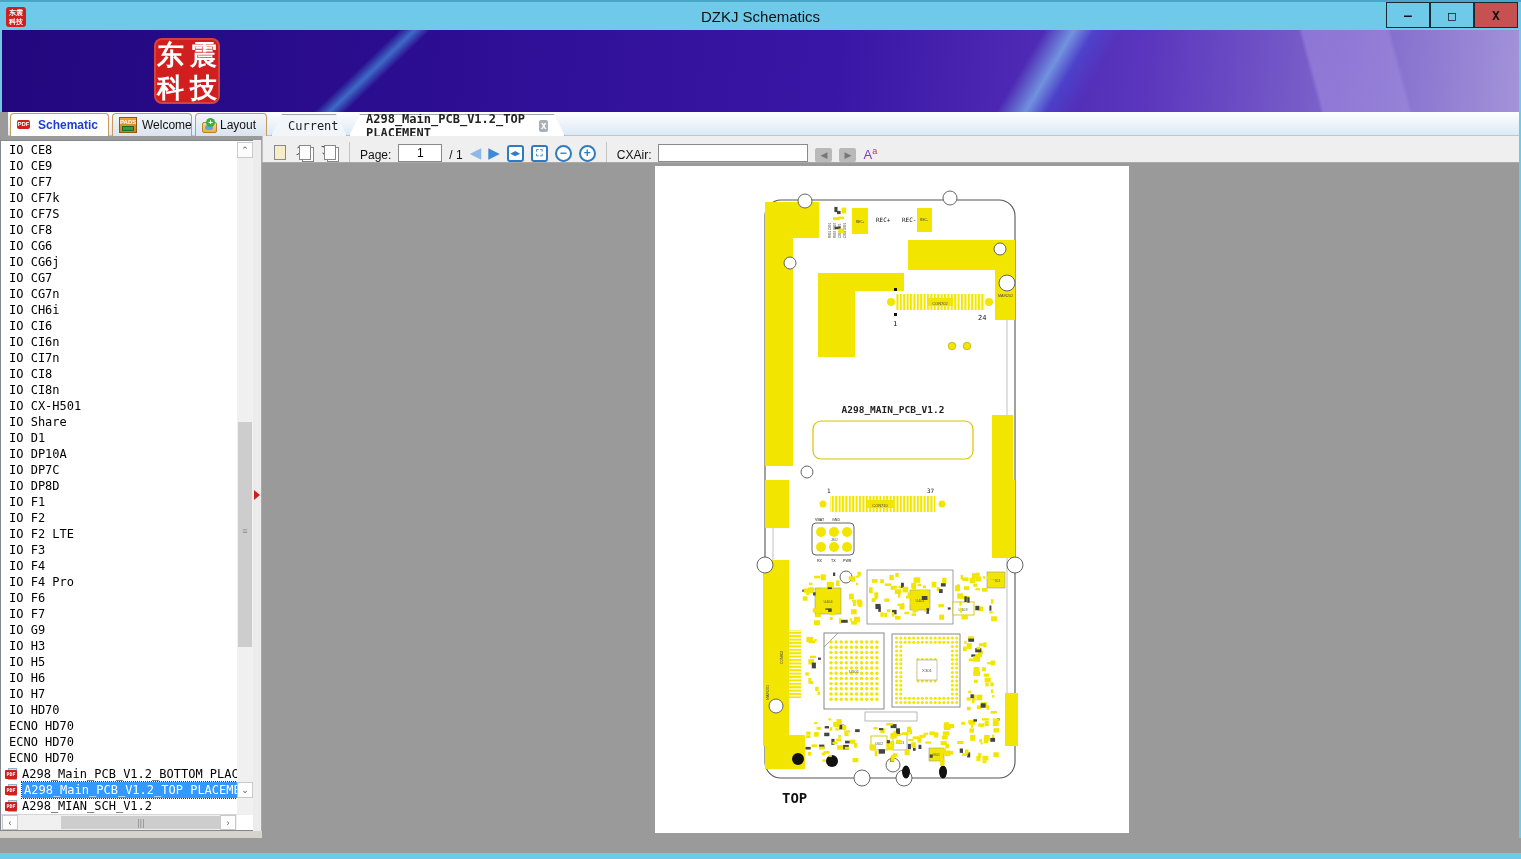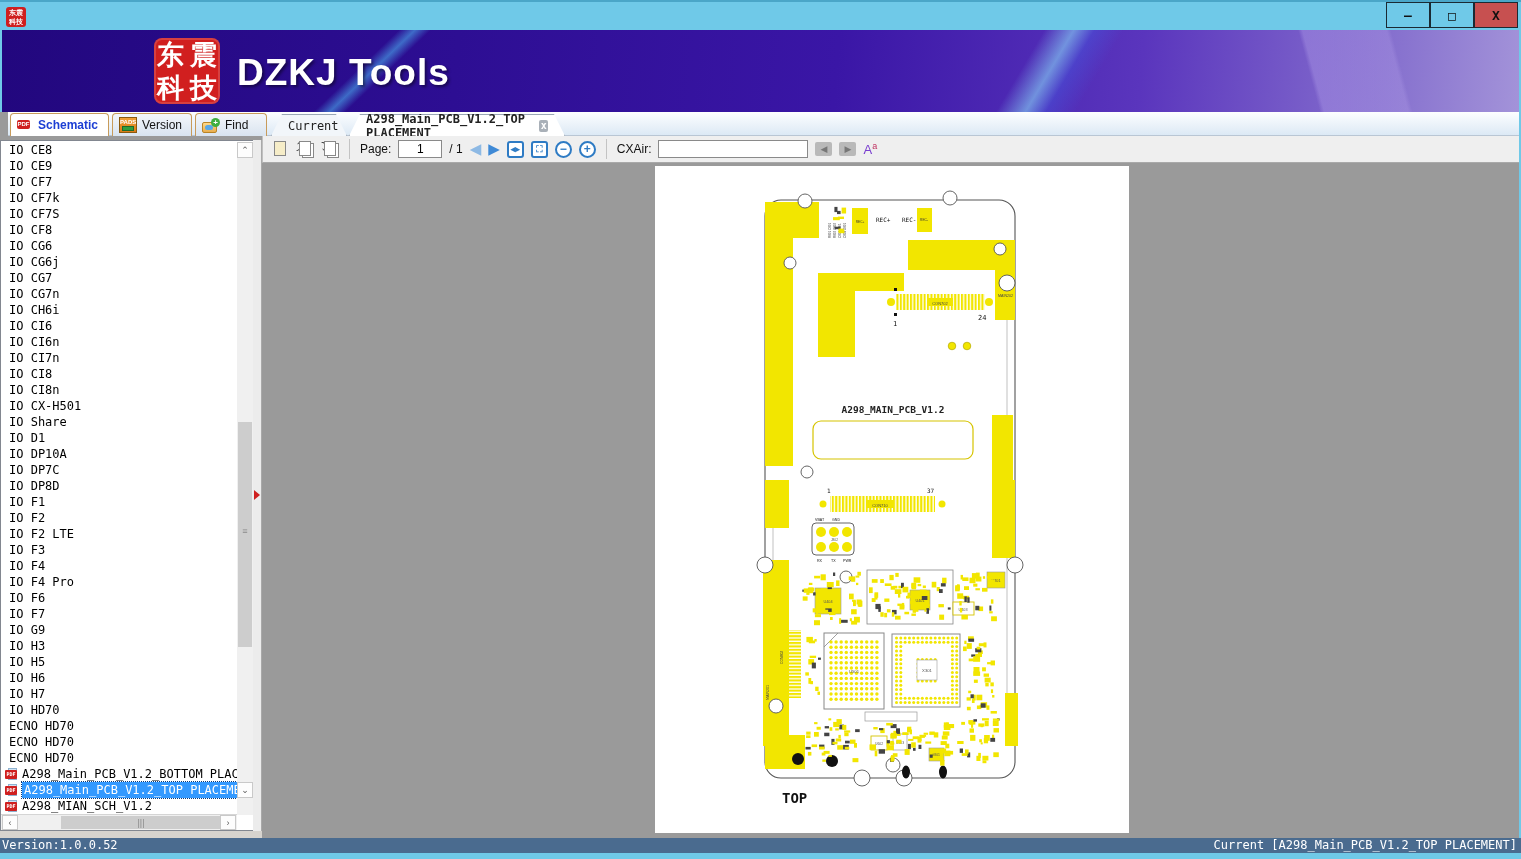--- a/index.html
+++ b/index.html
@@ -70,21 +70,21 @@
   .icon-share { position:relative; width:18px; height:15px; }
   .icon-share .folder { position:absolute; left:0; bottom:0; width:15px; height:11px;
                         background:linear-gradient(#ffd98a,#e9ae4e); border:1px solid #b98426; border-radius:2px; }
   .icon-share .cloud { position:absolute; left:3px; bottom:3px; width:8px; height:5px; background:#58a8e8; border-radius:3px; }
   .icon-share .plus { position:absolute; right:0; top:0; width:9px; height:9px; background:#3fae3f;
                       border-radius:50%; color:#fff; font-size:8px; line-height:9px; text-align:center; font-weight:bold; }
 
   
   .toolbar { position:absolute; left:262px; top:136px; width:1259px; height:27px; background:#efefef;
              border-bottom:1px solid #a9a9a9; border-left:1px solid #c0c0c0; display:flex;
-             align-items:center; gap:7px; padding:0 8px; font-size:12px; color:#111; }
+             align-items:flex-end; gap:7px; padding:0 8px; font-size:12px; color:#111; }
   .tb-sep { width:1px; height:20px; background:#c3c3c3; margin:0 3px; }
   .tb-icon { width:18px; height:18px; position:relative; display:inline-block; }
   .pg { position:absolute; left:3px; top:1px; width:12px; height:15px; background:#fff; border:1px solid #888; }
   .pg.tint { background:#f6edc8; }
   .pg.back { left:6px; top:3px; }
   .tb-input { height:18px; border:1px solid #8a8a8a; background:#fff; font-size:12px;
               font-family:"Liberation Sans", sans-serif; padding:0 4px; }
   .nav-arrow { color:#3f8ad6; font-size:15px; line-height:18px; }
   .nav-arrow.dim { color:#8db9e4; }
   .sq-icon { width:17px; height:17px; border:2px solid #2e7bc4; border-radius:3px; color:#2e7bc4;
@@ -131,59 +131,59 @@
   .bottomstrip { position:absolute; left:0; top:853px; width:1521px; height:6px; background:#6fc9e8; }
   .rightedge { position:absolute; right:0; top:112px; width:2px; height:726px; background:#6fc9e8; }
 </style>
 </head>
 <body>
 
 <div id="window">
 
   <div class="titlebar">
     <div class="app-icon">东震<br>科技</div>
+    <div class="title-text">DZKJ Schematics</div>
     <div class="winbtns">
       <div class="winbtn">–</div>
       <div class="winbtn">□</div>
       <div class="winbtn close">X</div>
     </div>
   </div>
 
   <div class="banner">
     <div class="beam1"></div>
     <div class="beam2"></div>
     <div class="beam3"></div>
     <div class="logo">
       <span>东</span>
         <span>震</span>
         <span>科</span>
         <span>技</span>
     </div>
-    <div class="brand">DZKJ Tools</div>
   </div>
 
   <div class="tabstrip">
     <div class="tool-tab active" style="left:2px; width:99px;">
       <span class="icon-pdf">
           <span class="page"></span>
           <span class="badge">PDF</span>
         </span>
       <span>Schematic</span>
     </div>
     <div class="tool-tab" style="left:104px; width:80px;">
       <span class="icon-pads"><span>PADS</span><span class="chip"></span></span>
-      <span>Version</span>
+      <span>Welcome</span>
     </div>
     <div class="tool-tab" style="left:187px; width:72px;">
       <span class="icon-share">
           <span class="folder"></span>
           <span class="cloud"></span>
           <span class="plus">+</span>
         </span>
-      <span>Find</span>
+      <span>Layout</span>
     </div>
     <div class="doc-tab" style="left:263px; width:76px;">
       <span>Current</span>
     </div>
     <div class="doc-tab active" style="left:341px; width:216px;">
       <span>A298_Main_PCB_V1.2_TOP PLACEMENT</span>
       <span class="tab-close">x</span>
     </div>
   </div>
 
@@ -1115,19 +1115,15 @@
             <rect x="179.4" y="40.9" width="3.1" height="5.2" fill="#444"></rect>
             <rect x="182.0" y="44.9" width="3.6" height="3.2" fill="#444"></rect>
             <rect x="186.6" y="41.6" width="4.5" height="5.9" fill="#f2e600"></rect>
           </g>
 
         <text x="127" y="637" font-size="14" font-weight="bold" fill="#111" font-family="DejaVu Sans Mono, monospace">TOP</text>
       </svg>
     </div>
   </div>
 
-  <div class="statusbar">
-    <span class="left">Version:1.0.0.52</span>
-    <span class="right">Current [A298_Main_PCB_V1.2_TOP PLACEMENT]</span>
-  </div>
   <div class="bottomstrip"></div>
   <div class="rightedge"></div>
 </div>
 
 </body></html>

